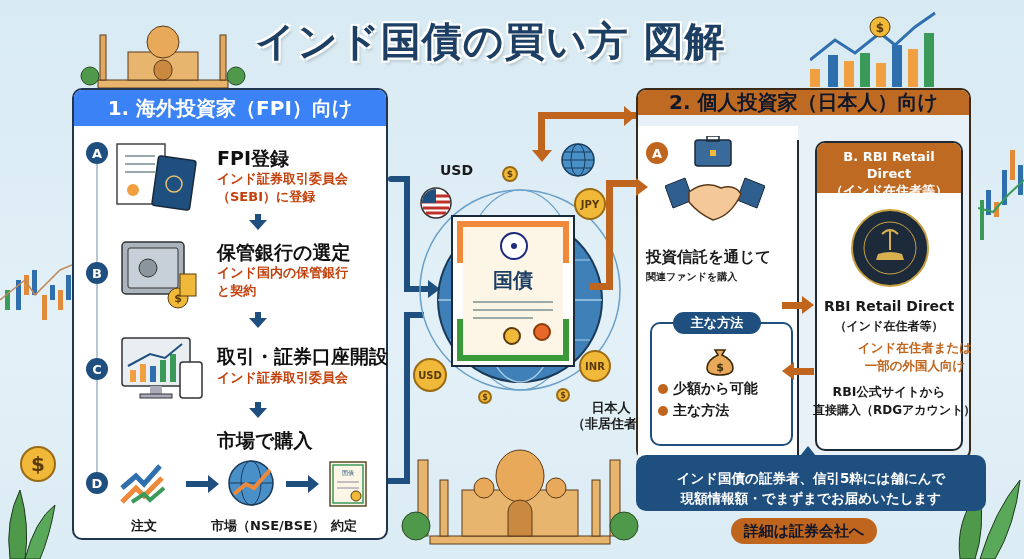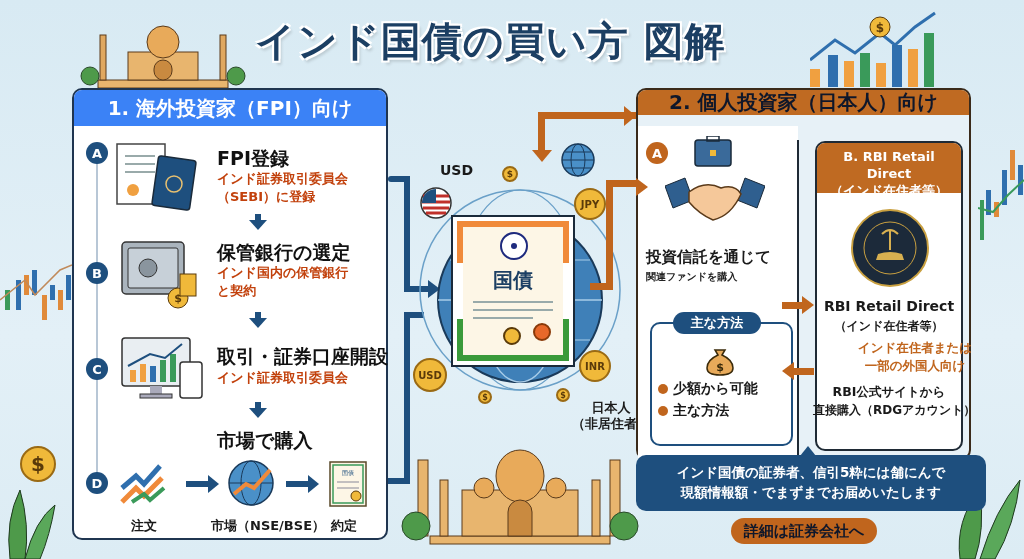--- a/index.html
+++ b/index.html
@@ -68,21 +68,21 @@
     .method-tag {
       left: 673px; top: 312px; width: 88px; height: 22px; border-radius: 11px;
       background: #1e4f7e; color: #fff; font-size: 13px; font-weight: bold;
       display: flex; align-items: center; justify-content: center;
     }
     .bullet { display: flex; align-items: center; gap: 5px; font-size: 14px; font-weight: bold; white-space: nowrap; }
     .bullet .dot { width: 10px; height: 10px; border-radius: 50%; background: #c0651d; }
     .note-box {
       left: 636px; top: 455px; width: 350px; height: 56px; border-radius: 10px;
       background: #1e4f7e; color: #fff; font-size: 13.5px; font-weight: bold; text-align: center;
-      line-height: 20px; padding-top: 7px;
+      line-height: 20px; padding-top: 13px;
     }
     .note-pointer { left: 800px; top: 446px; width: 0; height: 0; border-left: 8px solid transparent; border-right: 8px solid transparent; border-bottom: 10px solid #1e4f7e; }
     .details-btn {
       left: 731px; top: 518px; width: 146px; height: 26px; border-radius: 13px;
       background: #c0651d; color: #0f172a; font-size: 15px; font-weight: bold;
       display: flex; align-items: center; justify-content: center;
     }
     .coin {
       border-radius: 50%; background: #f0b93a; border: 2px solid #9a6a14; color: #5a3a0a;
       font-weight: bold; display: flex; align-items: center; justify-content: center; font-size: 10px;

